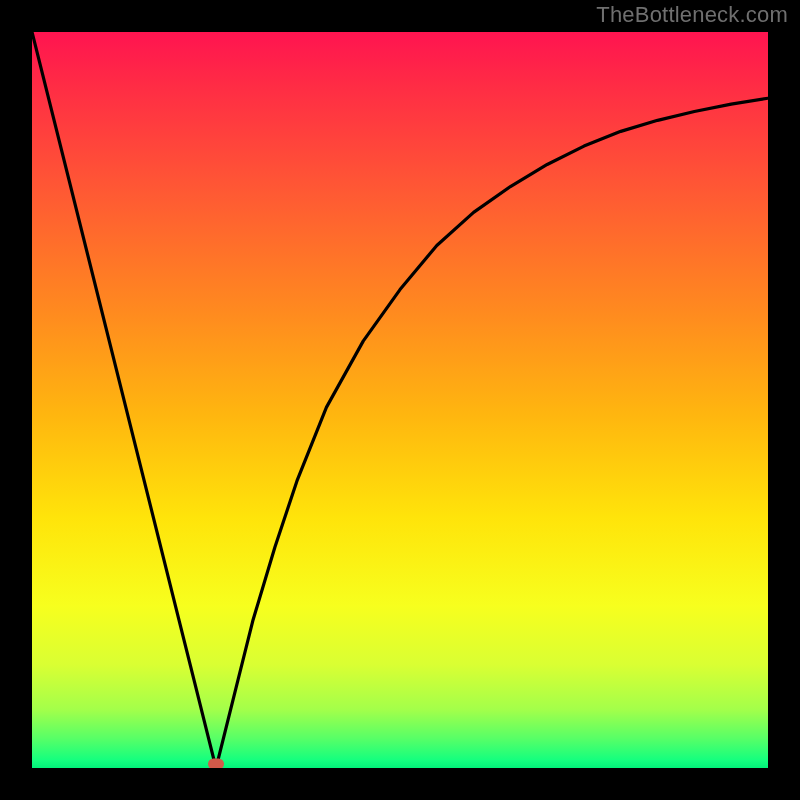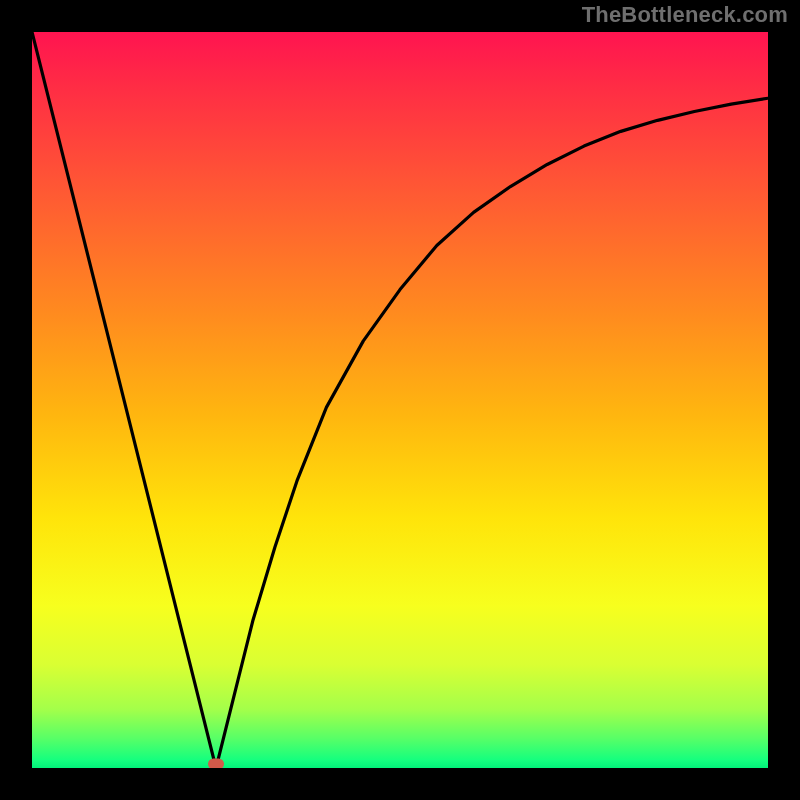--- a/index.html
+++ b/index.html
@@ -17,21 +17,21 @@
     height: 800px;
     background: #000;
   }
   .attribution {
     position: absolute;
     top: 2px;
     right: 12px;
     color: #6f6f6f;
     font-size: 22px;
     letter-spacing: 0.2px;
-    font-weight: 700;
+    font-weight: 400;
     z-index: 5;
   }
   .plot-area {
     position: absolute;
     left: 32px;
     top: 32px;
     width: 736px;
     height: 736px;
     overflow: hidden;
   }

